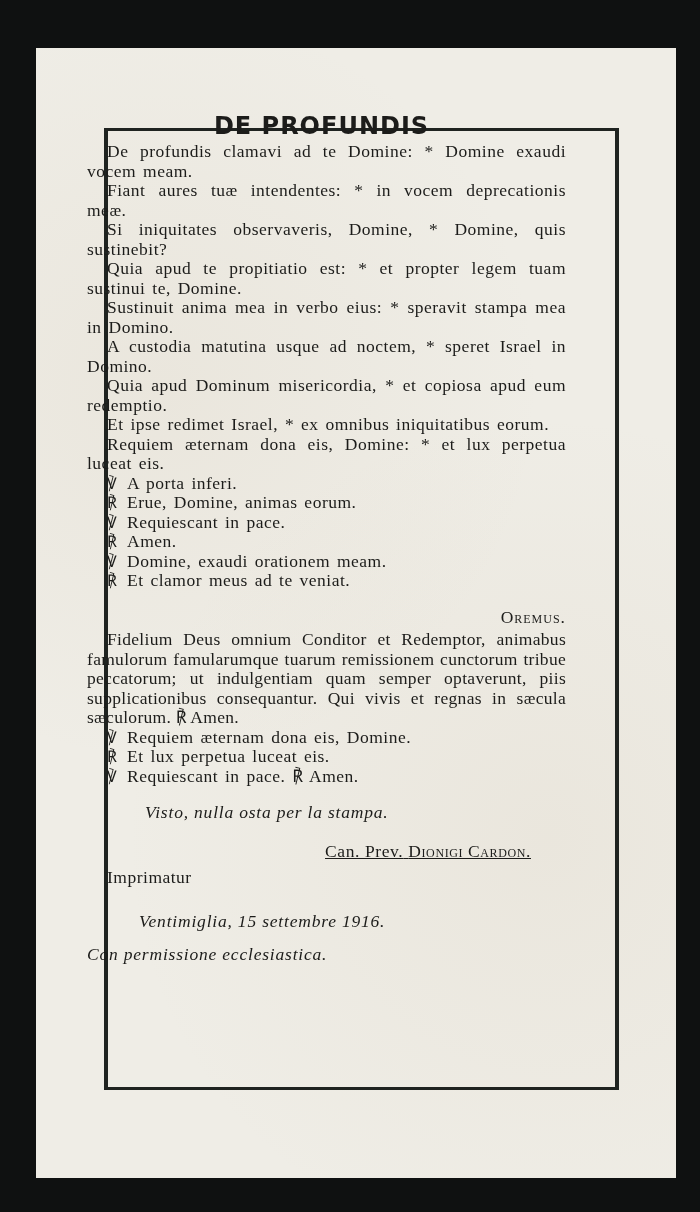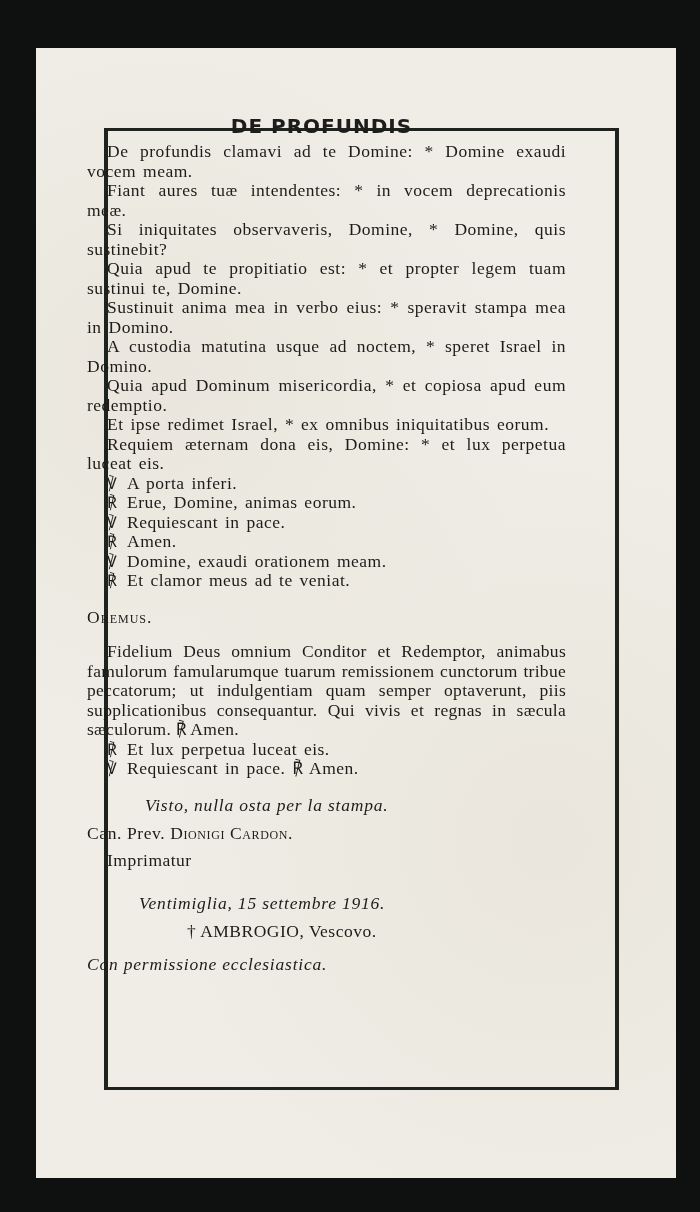--- a/index.html
+++ b/index.html
@@ -34,21 +34,21 @@
       position: absolute;
       left: 87px; top: 110px;
       width: 479px;
       font-size: 17.5px;
       line-height: 19.5px;
     }
     .title {
       text-align: center;
       font-family: "DejaVu Sans", sans-serif;
       font-weight: bold;
-      font-size: 20px;
+      font-size: 24px;
       letter-spacing: 1px;
       margin-left: -10px;
       height: 32px;
       line-height: 32px;
       margin-bottom: 0px;
     }
     .para {
       text-align: justify;
       text-indent: 20px;
       margin: 0;
@@ -60,42 +60,44 @@
       padding-left: 20px;
       letter-spacing: 0.5px;
       word-spacing: 2px;
     }
     .sym {
       display: inline-block;
       width: 20px;
       font-size: 16px;
     }
     .oremus {
-      text-align: left;
+      text-align: right;
       font-variant: small-caps;
       letter-spacing: 1px;
       margin-top: 17px;
-      margin-bottom: 15px;
+      margin-bottom: 3px;
     }
     .oremus-para {
       text-align: justify;
       text-indent: 20px;
       margin: 0;
       letter-spacing: 0.3px;
     }
     .visto {
       font-style: italic;
       padding-left: 58px;
       margin-top: 17px;
       letter-spacing: 0.8px;
     }
     .signer {
-      margin-top: 9px;
+      text-align: right;
+      margin-top: 19px;
       padding-right: 35px;
       letter-spacing: 0.6px;
+      text-decoration: underline;
     }
     .signer .sc { font-variant: small-caps; }
     .imprimatur {
       padding-left: 20px;
       margin-top: 7px;
       letter-spacing: 0.5px;
     }
     .place {
       font-style: italic;
       padding-left: 52px;
@@ -141,23 +143,23 @@
     <p class="vr"><span class="sym">℣</span><span>Requiescant in pace.</span></p>
     <p class="vr"><span class="sym">℟</span><span>Amen.</span></p>
     <p class="vr"><span class="sym">℣</span><span>Domine, exaudi orationem meam.</span></p>
     <p class="vr"><span class="sym">℟</span><span>Et clamor meus ad te veniat.</span></p>
   </div>
 
   <div class="oremus">Oremus.</div>
   <p class="oremus-para">Fidelium Deus omnium Conditor et Redemptor, animabus famulorum famularumque tuarum remissionem cunctorum tribue peccatorum; ut indulgentiam quam semper optaverunt, piis supplicationibus consequantur. Qui vivis et regnas in sæcula sæculorum. ℟ Amen.</p>
 
   <div>
+    <p class="vr"><span class="sym">℣</span><span>Requiem æternam dona eis, Domine.</span></p>
     <p class="vr"><span class="sym">℟</span><span>Et lux perpetua luceat eis.</span></p>
     <p class="vr"><span class="sym">℣</span><span>Requiescant in pace. ℟ Amen.</span></p>
   </div>
 
   <div class="visto">Visto, nulla osta per la stampa.</div>
   <div class="signer"><span>Can. Prev.</span> <span class="sc">Dionigi Cardon.</span></div>
   <div class="imprimatur">Imprimatur</div>
   <div class="place">Ventimiglia, 15 settembre 1916.</div>
-  <div class="bishop">† AMBROGIO, Vescovo.</div>
   <div class="permission">Con permissione ecclesiastica.</div>
 </div>
 
 </body></html>

